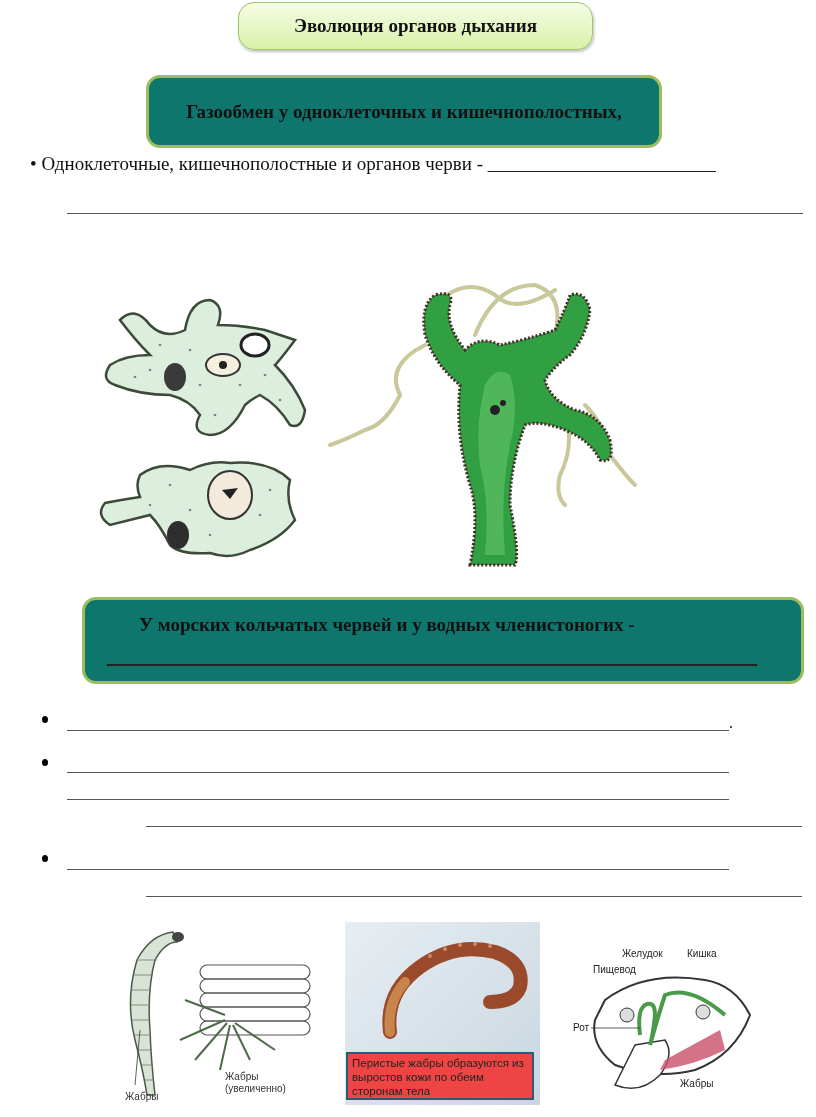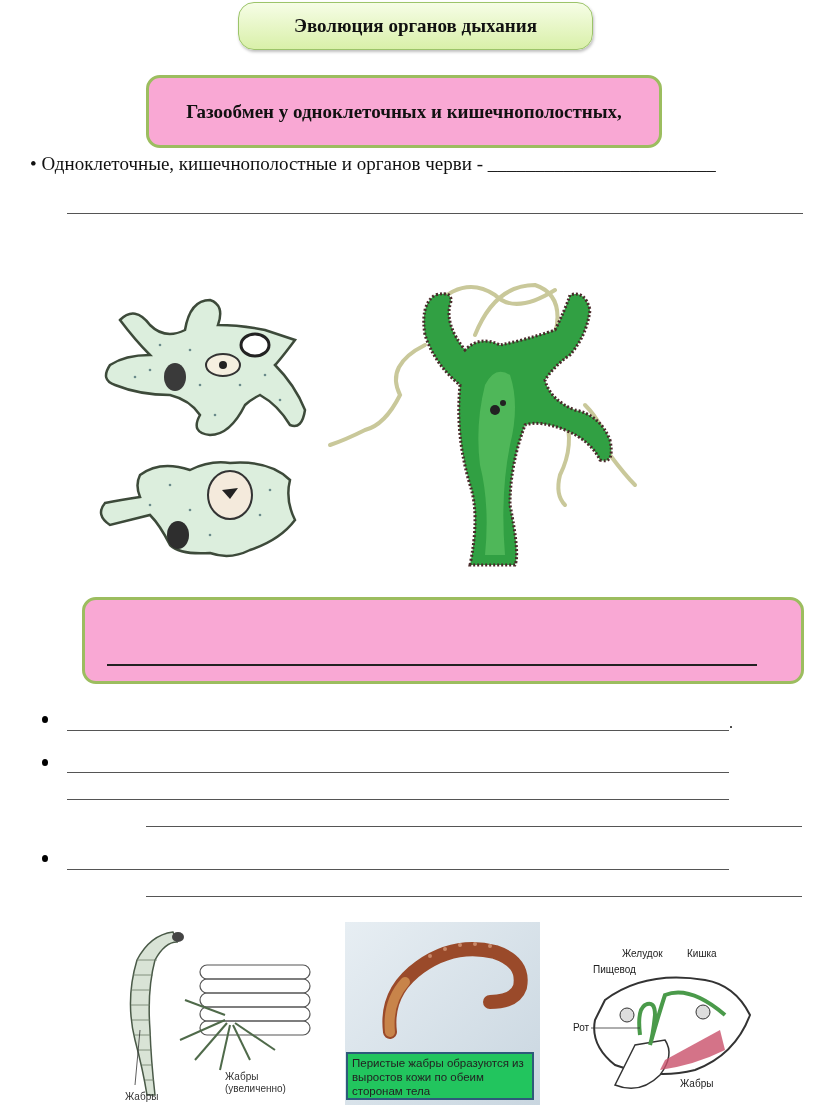--- a/index.html
+++ b/index.html
@@ -8,34 +8,34 @@
   .abs { position:absolute; }
   .title-box {
     left:238px; top:2px; width:355px; height:48px; box-sizing:border-box;
     border:1.5px solid #9cc46a; border-radius:16px;
     background:linear-gradient(#f6fde6, #d9f0a9);
     box-shadow:1px 2px 3px rgba(0,0,0,0.25);
     display:flex; align-items:center; justify-content:center;
     font-weight:bold; font-size:19px;
   }
   .green-frame {
-    box-sizing:border-box; border:3px solid #9cbd5f; border-radius:14px; background:#f9a8d4;
+    box-sizing:border-box; border:3px solid #9cbd5f; border-radius:14px; background:#0f766e;
   }
   .box2 { left:146px; top:75px; width:516px; height:73px;
           display:flex; flex-direction:column; align-items:center; justify-content:center;
           font-weight:bold; font-size:19px; line-height:26px; }
   .box3 { left:82px; top:597px; width:722px; height:87px; }
   .box3 .txt { position:absolute; left:54px; top:14px; font-weight:bold; font-size:19px; }
   .box3 .line { position:absolute; left:22px; top:64px; width:650px; border-top:2px solid #222; }
   .para { font-size:19px; }
   .uline { border-top:1.5px solid #555; position:absolute; }
   .bullet { position:absolute; width:6px; height:7px; border-radius:50%; background:#000; }
   .caption-box {
     position:absolute; left:346px; top:1052px; width:188px; height:48px; box-sizing:border-box;
-    border:2px solid #2e5a7a; background:#22c55e;
+    border:2px solid #2e5a7a; background:#ef4444;
     font-family:"Liberation Sans", "DejaVu Sans", sans-serif; font-size:11.5px; line-height:14px;
     padding:2px 4px; color:#222;
   }
 </style>
 </head>
 <body>
 
 <div class="abs title-box">
   <span>Эволюция органов дыхания</span>
 </div>
@@ -84,20 +84,21 @@
     <path d="M260 140 Q280 160 285 190 Q300 210 310 220"></path>
     <path d="M240 150 Q250 180 235 210 Q230 230 240 240"></path>
   </g>
   <path d="M145 300 Q155 250 145 220 Q130 170 135 120 Q110 100 100 70 Q95 40 110 30 Q130 25 125 40 Q120 60 140 85 Q155 70 175 80 Q200 75 230 65 Q240 45 245 30 Q260 25 265 45 Q262 70 245 90 Q230 100 220 115 Q225 135 250 145 Q275 150 285 175 Q290 200 275 195 Q265 175 240 165 Q215 155 200 160 Q185 200 185 240 Q195 290 190 300 Z" fill="#31a043" stroke="#4a2a2a" stroke-width="3" stroke-dasharray="2 2"></path>
   <path d="M160 290 Q165 240 155 200 Q150 160 160 120 Q170 100 185 110 Q195 140 185 180 Q175 230 180 290 Z" fill="#5cc063" opacity="0.7"></path>
   <circle cx="170" cy="145" r="5" fill="#222"></circle>
   <circle cx="178" cy="138" r="3" fill="#222"></circle>
 </svg>
 
 <div class="abs green-frame box3">
+  <span class="txt">У морских кольчатых червей и у водных членистоногих -</span>
   <div class="line"></div>
 </div>
 
 <div class="bullet" style="left:42px; top:716px;"></div>
 <div class="uline" style="left:67px; top:730px; width:662px;"></div>
 <span class="abs para" style="left:729px; top:714px; font-size:16px;">.</span>
 
 <div class="bullet" style="left:42px; top:759px;"></div>
 <div class="uline" style="left:67px; top:772px; width:662px;"></div>
 <div class="uline" style="left:67px; top:799px; width:662px;"></div>

